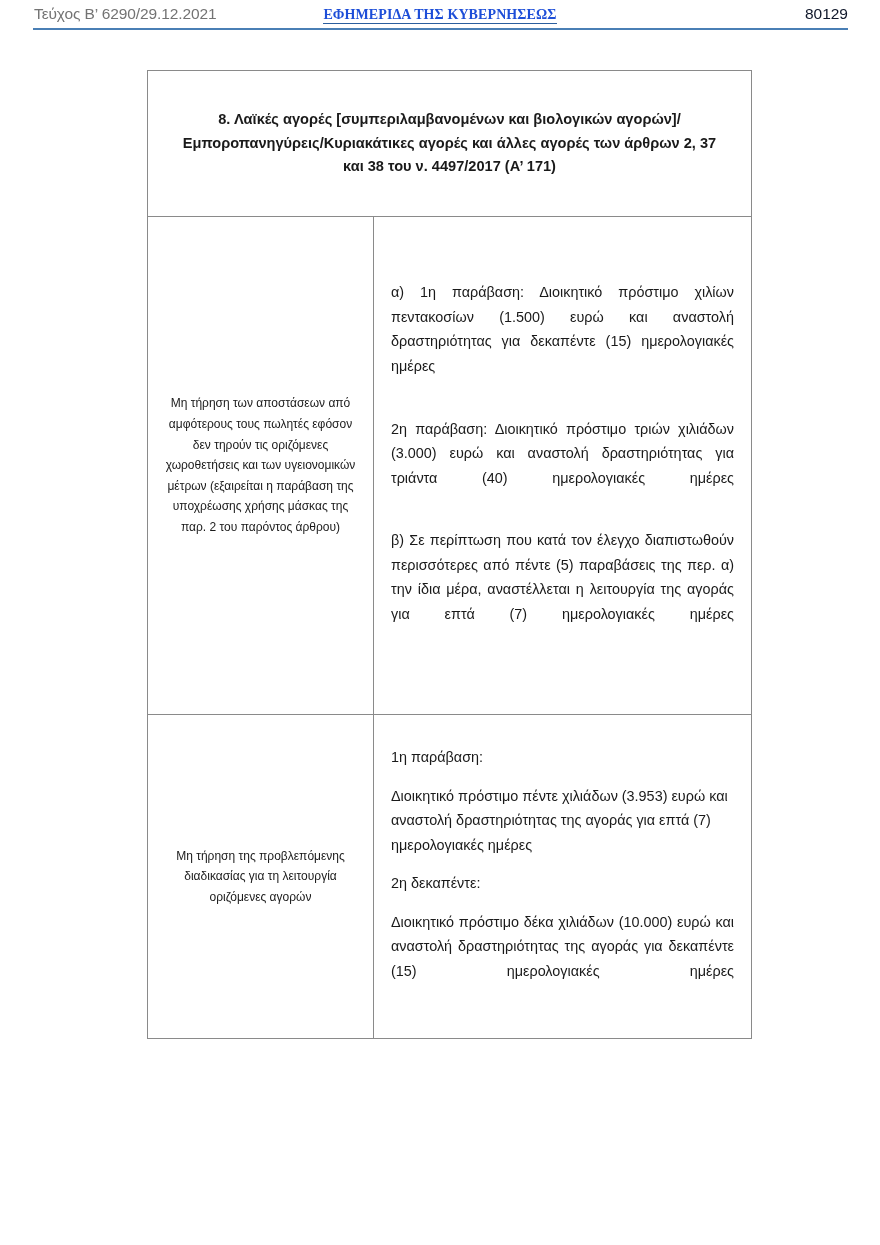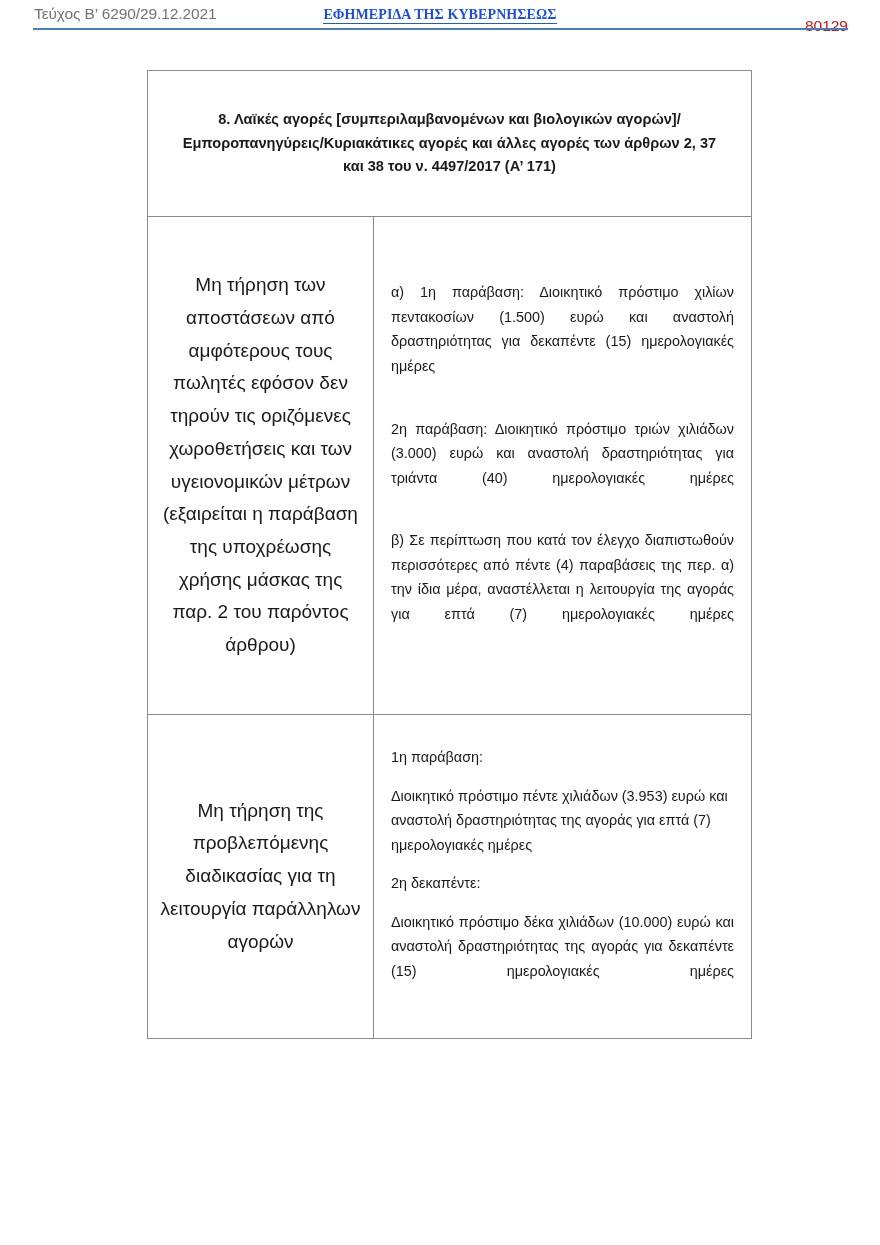--- a/index.html
+++ b/index.html
@@ -53,23 +53,23 @@
     white-space: nowrap;
   }
   .hdr-center span {
     border-bottom: 1px solid #2b5e9e;
     padding-bottom: 1px;
   }
 
   .hdr-right {
     position: absolute;
     right: 32px;
-    top: 17px;
+    top: 5px;
     font-size: 15.5px;
-    color: #b91c1c;
+    color: #0f172a;
     white-space: nowrap;
   }
 
   .hdr-rule {
     position: absolute;
     left: 33px;
     right: 32px;
     top: 28px;
     height: 2px;
     background: #4a7fb5;
@@ -111,21 +111,21 @@
   .col-right { width: 378px; }
 
   .row-one  td { height: 497px; }
   .row-two  td { height: 323px; }
 
   .cell-left {
     text-align: center;
     padding: 0 12px !important;
   }
   .cell-left .body-text {
-    font-size: 19px;
+    font-size: 12px;
     line-height: 1.72;
     color: #1a1a1a;
   }
 
   .cell-right {
     padding: 0 17px 0 17px !important;
   }
 
   .cell-right p {
     margin: 0 0 14px 0;
@@ -176,27 +176,27 @@
           </td>
         </tr>
 
         <tr class="row-one">
           <td class="cell-left">
             <div class="body-text">Μη τήρηση των αποστάσεων από αμφότερους τους πωλητές εφόσον δεν τηρούν τις οριζόμενες χωροθετήσεις και των υγειονομικών μέτρων (εξαιρείται η παράβαση της υποχρέωσης χρήσης μάσκας της παρ. 2 του παρόντος άρθρου)</div>
           </td>
           <td class="cell-right">
             <p class="just">α) 1η παράβαση: Διοικητικό πρόστιμο χιλίων πεντακοσίων (1.500) ευρώ και αναστολή δραστηριότητας για δεκαπέντε (15) ημερολογιακές ημέρες</p>
             <p class="just">2η παράβαση: Διοικητικό πρόστιμο τριών χιλιάδων (3.000) ευρώ και αναστολή δραστηριότητας για τριάντα (40) ημερολογιακές ημέρες</p>
-            <p class="just">β) Σε περίπτωση που κατά τον έλεγχο διαπιστωθούν περισσότερες από πέντε (4) παραβάσεις της περ. α) την ίδια μέρα, αναστέλλεται η λειτουργία της αγοράς για επτά (7) ημερολογιακές ημέρες</p>
+            <p class="just">β) Σε περίπτωση που κατά τον έλεγχο διαπιστωθούν περισσότερες από πέντε (5) παραβάσεις της περ. α) την ίδια μέρα, αναστέλλεται η λειτουργία της αγοράς για επτά (7) ημερολογιακές ημέρες</p>
           </td>
         </tr>
 
         <tr class="row-two">
           <td class="cell-left">
-            <div class="body-text">Μη τήρηση της προβλεπόμενης διαδικασίας για τη λειτουργία παράλληλων αγορών</div>
+            <div class="body-text">Μη τήρηση της προβλεπόμενης διαδικασίας για τη λειτουργία οριζόμενες αγορών</div>
           </td>
           <td class="cell-right">
             <p class="leftal">1η παράβαση:</p>
             <p class="leftal">Διοικητικό πρόστιμο πέντε χιλιάδων (3.953) ευρώ και αναστολή δραστηριότητας της αγοράς για επτά (7) ημερολογιακές ημέρες</p>
             <p class="leftal">2η δεκαπέντε:</p>
             <p class="just">Διοικητικό πρόστιμο δέκα χιλιάδων (10.000) ευρώ και αναστολή δραστηριότητας της αγοράς για δεκαπέντε (15) ημερολογιακές ημέρες</p>
           </td>
         </tr>
 
       </tbody>

